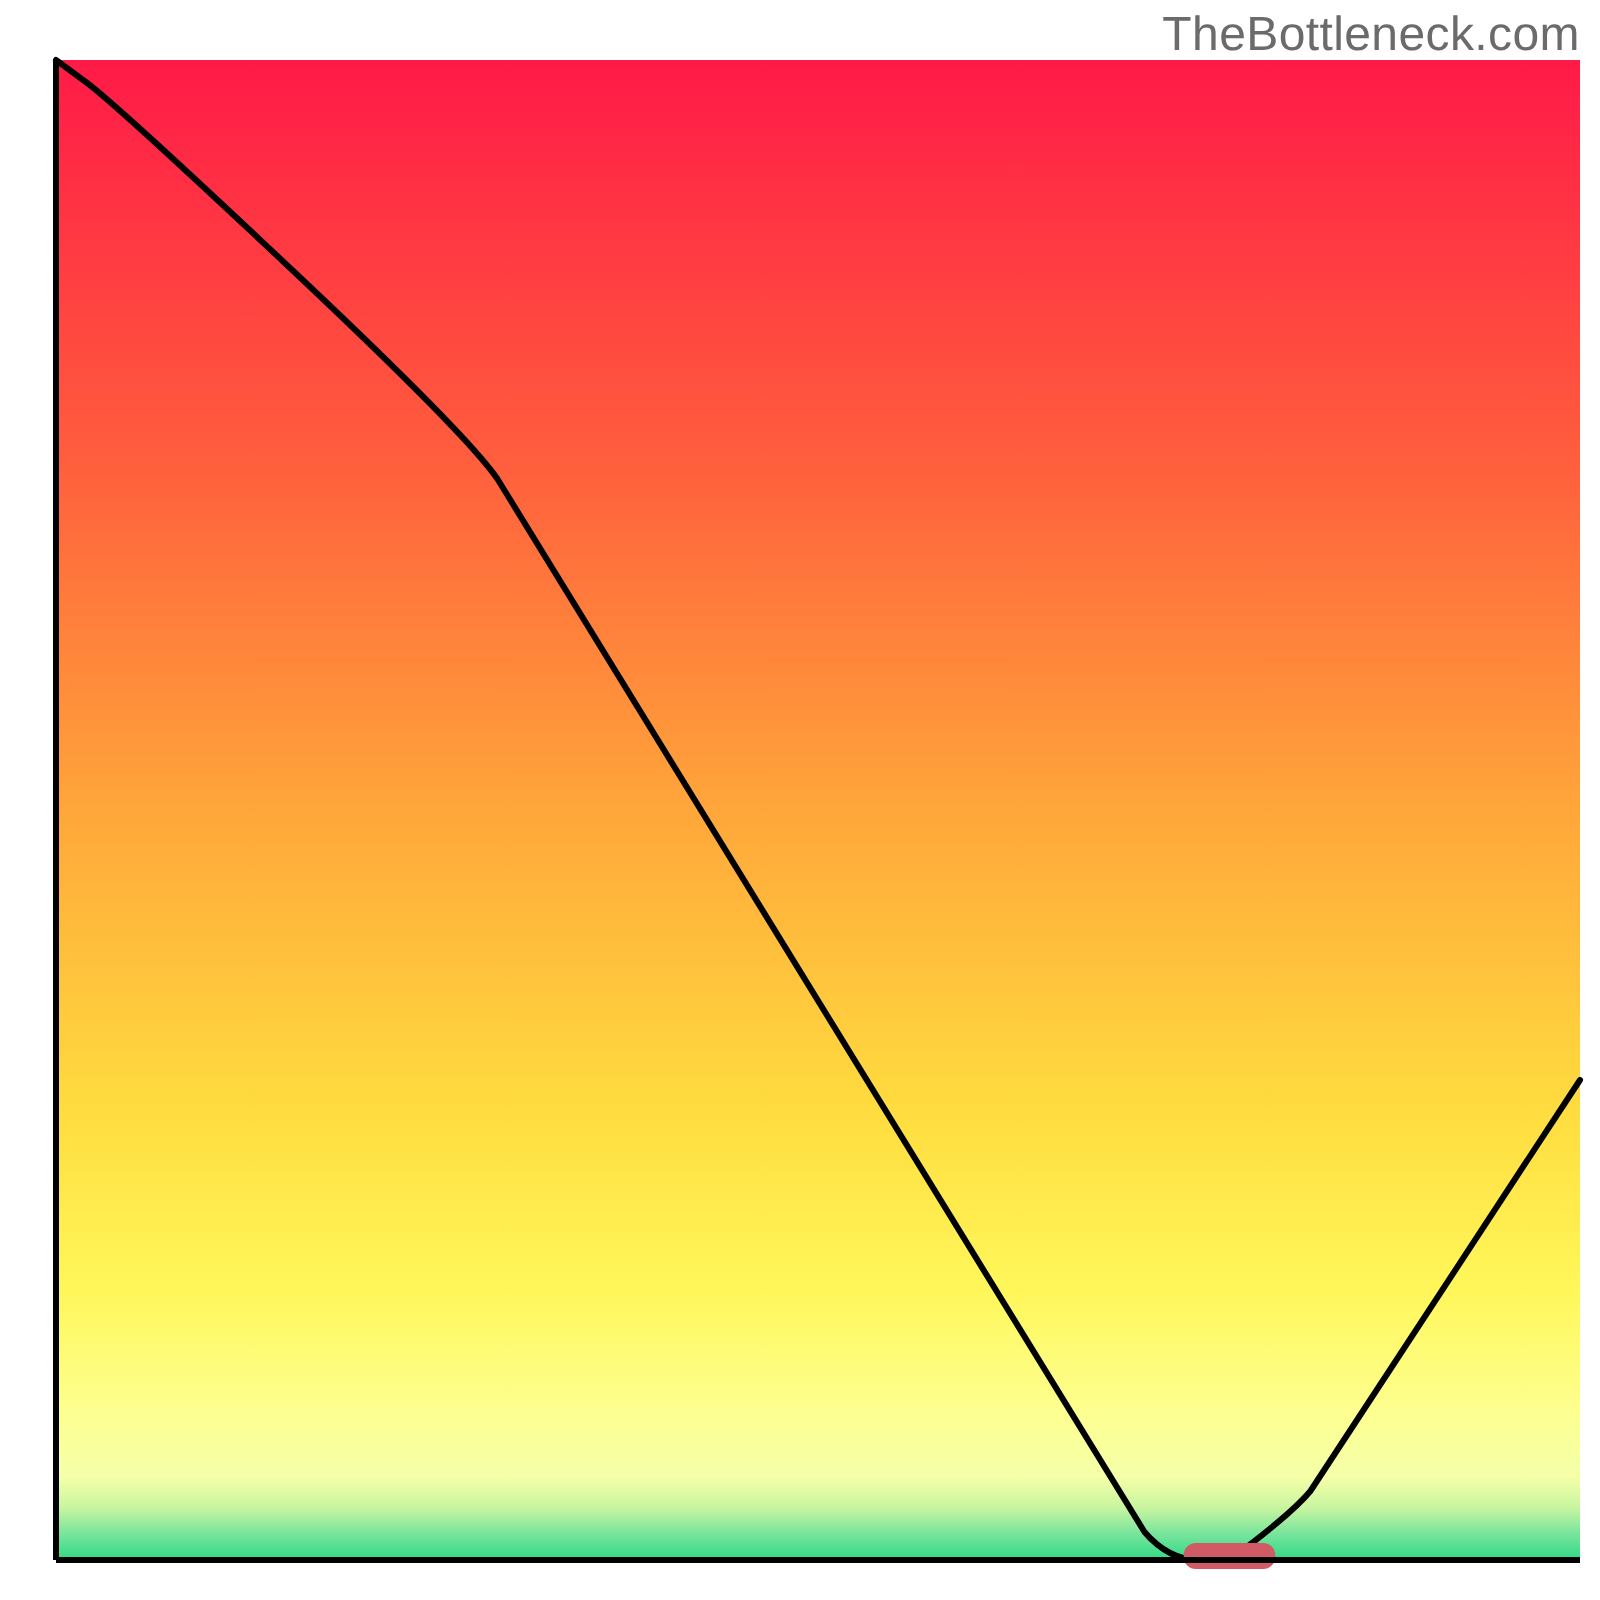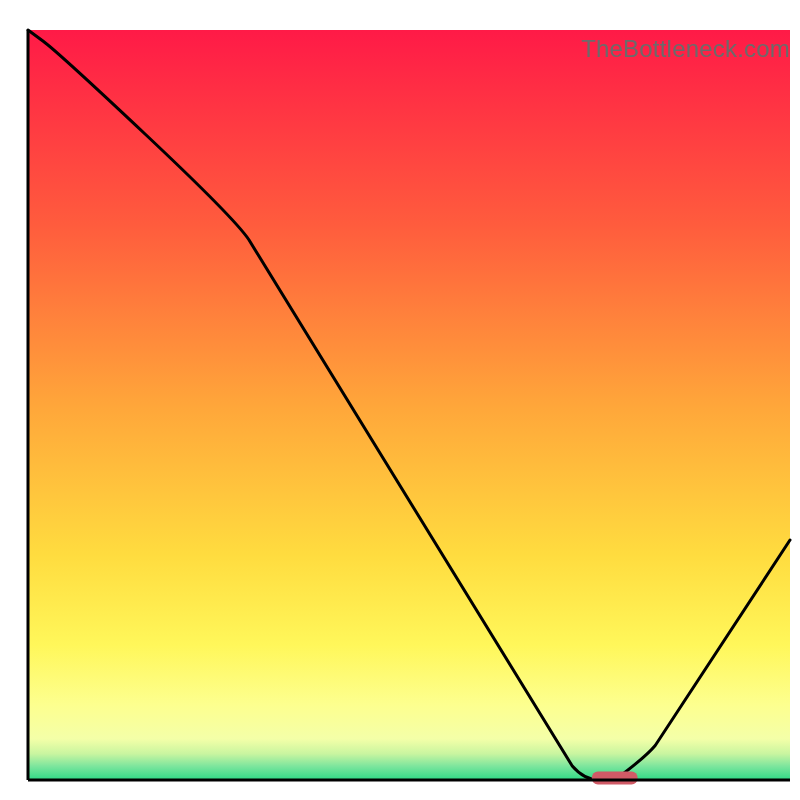--- a/index.html
+++ b/index.html
@@ -16,21 +16,20 @@
     height: 800px;
   }
   .watermark {
     position: absolute;
     top: 4px;
     right: 10px;
     color: #6b6b6b;
     font-size: 24px;
     font-weight: 400;
     letter-spacing: 0.2px;
-    margin-top: 31px;
   }
   svg {
     display: block;
   }
 </style>
 </head>
 <body>
 
 <div class="container">
   <div class="watermark">TheBottleneck.com</div>

